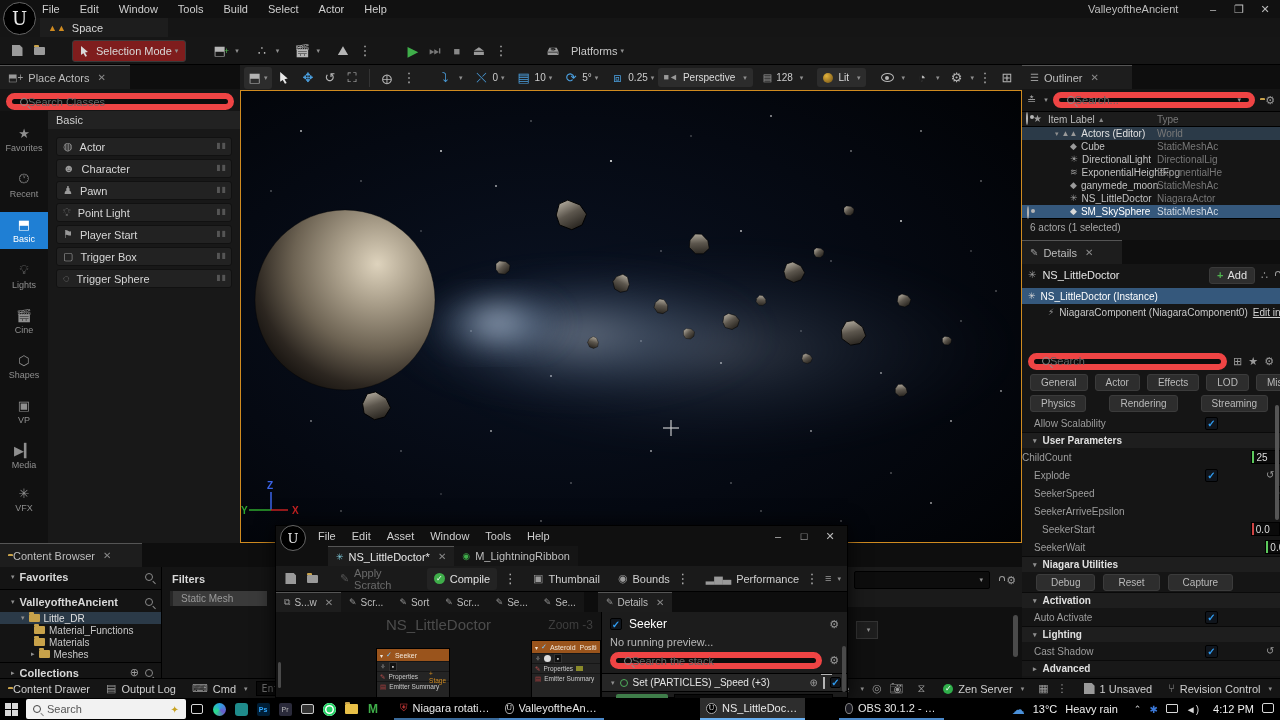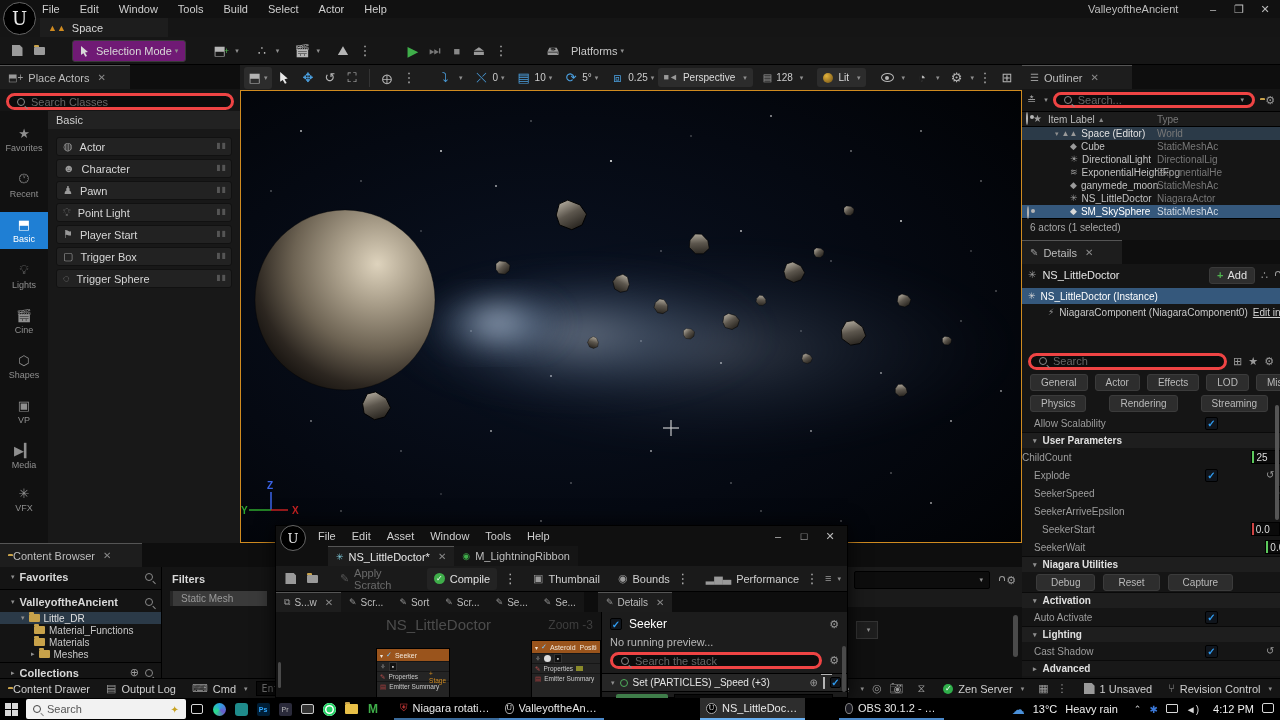--- a/index.html
+++ b/index.html
@@ -10,21 +10,21 @@
   .ic{color:#9a9a9a;line-height:1;display:inline-block;text-align:center}
   .chv{font-size:7px;color:#8f8f8f;margin-left:3px}
   .menu-item{color:#cfcfcf;font-size:11px;margin-right:20px;cursor:default}
   .winbtn{width:26px;text-align:center;color:#bbb;font-size:11px}
   .pill{background:#2a2a2a;border:1px solid #3a3a3a;border-radius:3px;display:flex;align-items:center;padding:0 7px;height:22px}
   .tbico{width:22px;height:22px;display:flex;align-items:center;justify-content:center;color:#b5b5b5;font-size:13px}
   .sep{width:1px;height:18px;background:#333;margin:0 6px}
   .tab{height:24px;display:flex;align-items:center;padding:0 8px;background:#151515;color:#bdbdbd;font-size:11px}
   .tab.active{background:#1d1d1d;border-top:1px solid #555}
   .closex{color:#8a8a8a;font-size:10px;margin-left:8px}
-  .srch{background:#0c0c0c;border:3px solid #ef4444;border-radius:10px;color:#777;display:flex;align-items:center;padding:0 8px;gap:6px}
+  .srch{background:#0c0c0c;border:6px solid #ef4444;border-radius:10px;color:#777;display:flex;align-items:center;padding:0 8px;}
   .srch input{background:transparent;border:0;outline:0;color:#aaa;font-size:11px;width:100%;font-family:"Liberation Sans",sans-serif}
   .srch input::placeholder{color:#666}
   .i-srch{width:8px;height:8px;border:1.4px solid #8a8a8a;border-radius:50%;position:relative;flex:0 0 auto}
   .i-srch::after{content:"";position:absolute;width:4px;height:1.4px;background:#8a8a8a;transform:rotate(45deg);left:6px;top:8px}
   .cb{width:13px;height:13px;background:#10151c;border:1px solid #000;border-radius:2px;color:#2f9bf0;font-size:10px;display:flex;align-items:center;justify-content:center;font-weight:bold}
   .vin{height:14px;background:#0a0a0a;border:1px solid #000;display:flex;align-items:center;padding-left:4px;color:#ddd;font-size:10px;position:relative}
   .vin::before{content:"";position:absolute;left:0;top:0;bottom:0;width:2px;background:#5cc85c}
   .vin.r::before{background:#d04545}
   .sect{background:#1e1e1e;border-top:1px solid #0a0a0a;color:#e0e0e0;font-weight:bold;font-size:10px;display:flex;align-items:center;padding-left:8px;gap:6px}
   .prow{color:#9d9d9d;font-size:10px;display:flex;align-items:center}
@@ -85,21 +85,21 @@
   </div>
 </div>
 
 <div class="p fx" style="left:0;top:37px;width:1280px;height:28px;background:#161616;border-bottom:1px solid #000">
   <span class="tbico" style="margin-left:6px">
       <span class="i-save"></span>
     </span>
   <span class="tbico">
       <span class="folder" style="background:#9a9a9a"></span>
     </span>
-  <div class="pill" style="margin-left:22px;background:#701a75">
+  <div class="pill" style="margin-left:22px;background:#7f1d1d">
     <svg width="10" height="12" viewBox="0 0 10 12">
         <path d="M1 1l7 6-3 .5 2 3.5-1.6.8-2-3.6L1 10z" fill="#d8d8d8"></path>
       </svg>
     <span style="margin-left:6px;color:#d8d8d8">Selection Mode</span>
     <span class="chv">▾</span>
   </div>
   <span class="tbico" style="margin-left:24px">⬒<span style="color:#4fb54f;font-size:9px;margin-left:-2px">+</span></span>
     <span class="chv">▾</span>
   <span class="tbico" style="margin-left:12px">∴</span>
     <span class="chv">▾</span>
@@ -412,21 +412,21 @@
     <span class="ic" style="margin-right:5px"><span class="i-eye"></span></span>
     <span class="ic" style="margin-right:6px;font-size:10px">★</span>
     <span>Item Label</span>
       <span style="font-size:7px;margin-left:3px;color:#888">▲</span>
     <span class="otype">Type</span>
   </div>
   <div>
     <div class="orow" style="background:#2b3a48;position:relative;padding-left:30px">
       <span class="chv" style="margin-right:3px">▾</span>
         <span class="ic" style="font-size:8px;margin-right:4px">▲▲</span>
-      <span style="color:#e0e0e0">Space (Editor)</span>
+      <span style="color:#e0e0e0">Actors (Editor)</span>
         <span class="otype">World</span>
     </div>
     <div class="orow" style="position:relative;padding-left:48px">
       <span class="ic" style="font-size:9px;margin-right:4px">◆</span>
       <span>Cube</span>
         <span class="otype">StaticMeshAc</span>
     </div>
     <div class="orow" style="position:relative;padding-left:48px">
       <span class="ic" style="font-size:9px;margin-right:4px">☀</span>
       <span>DirectionalLight</span>

